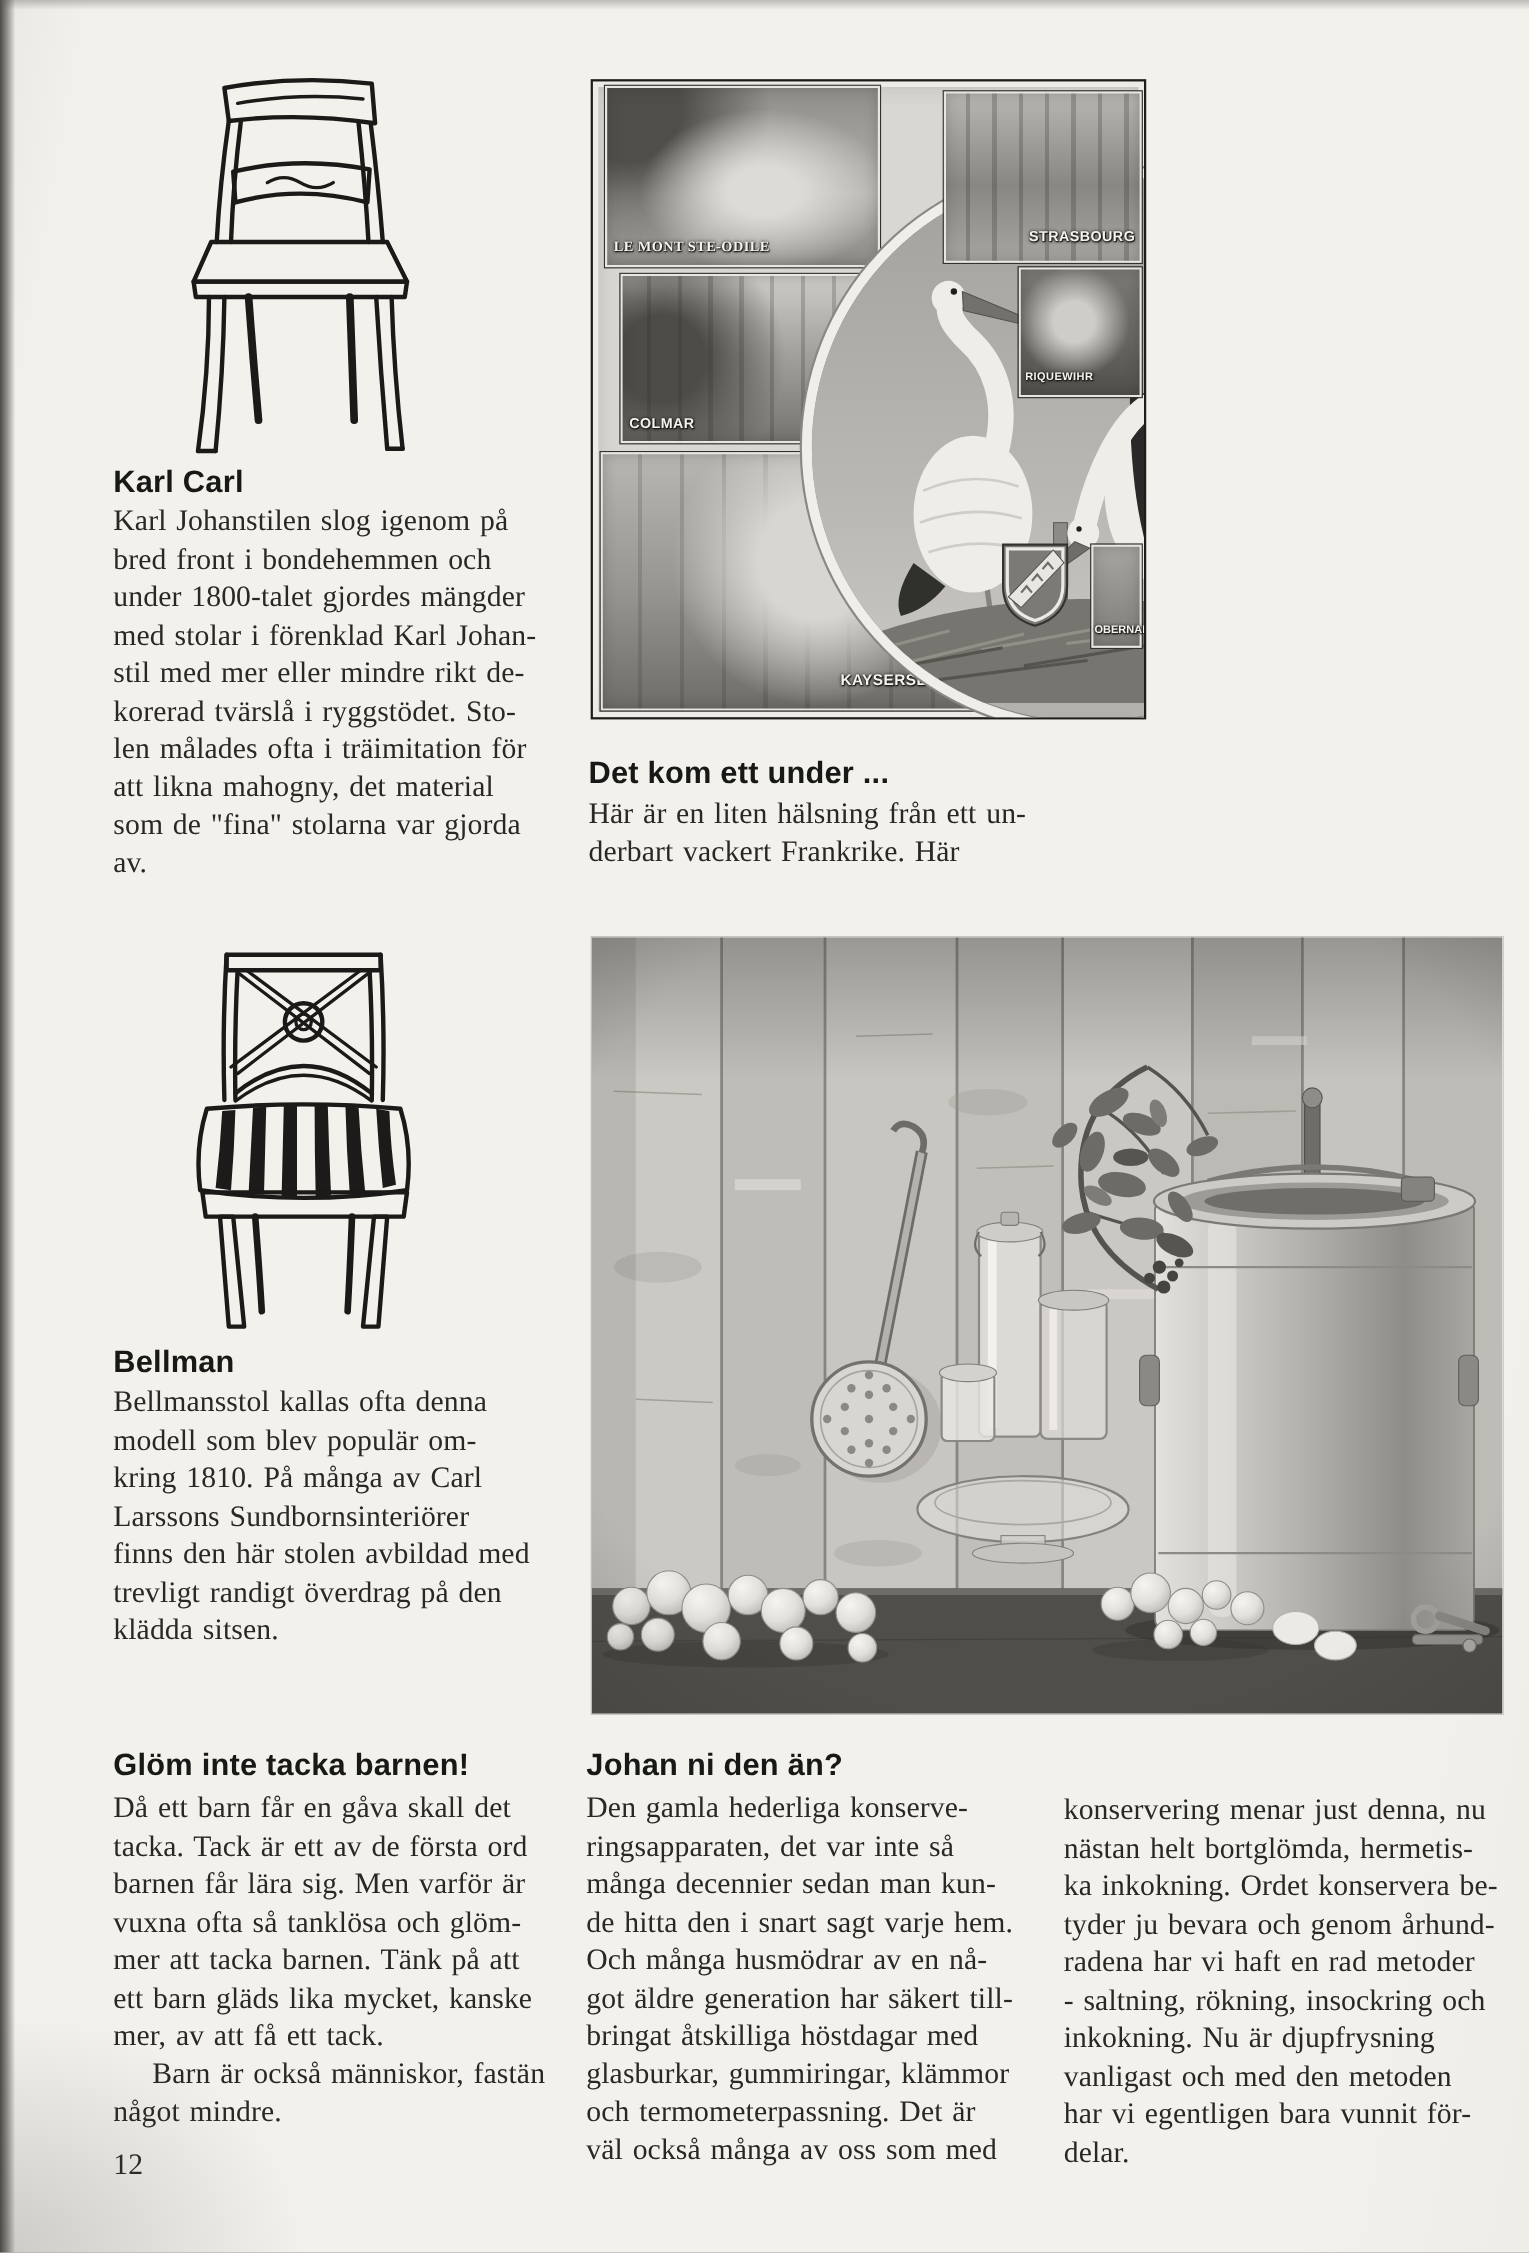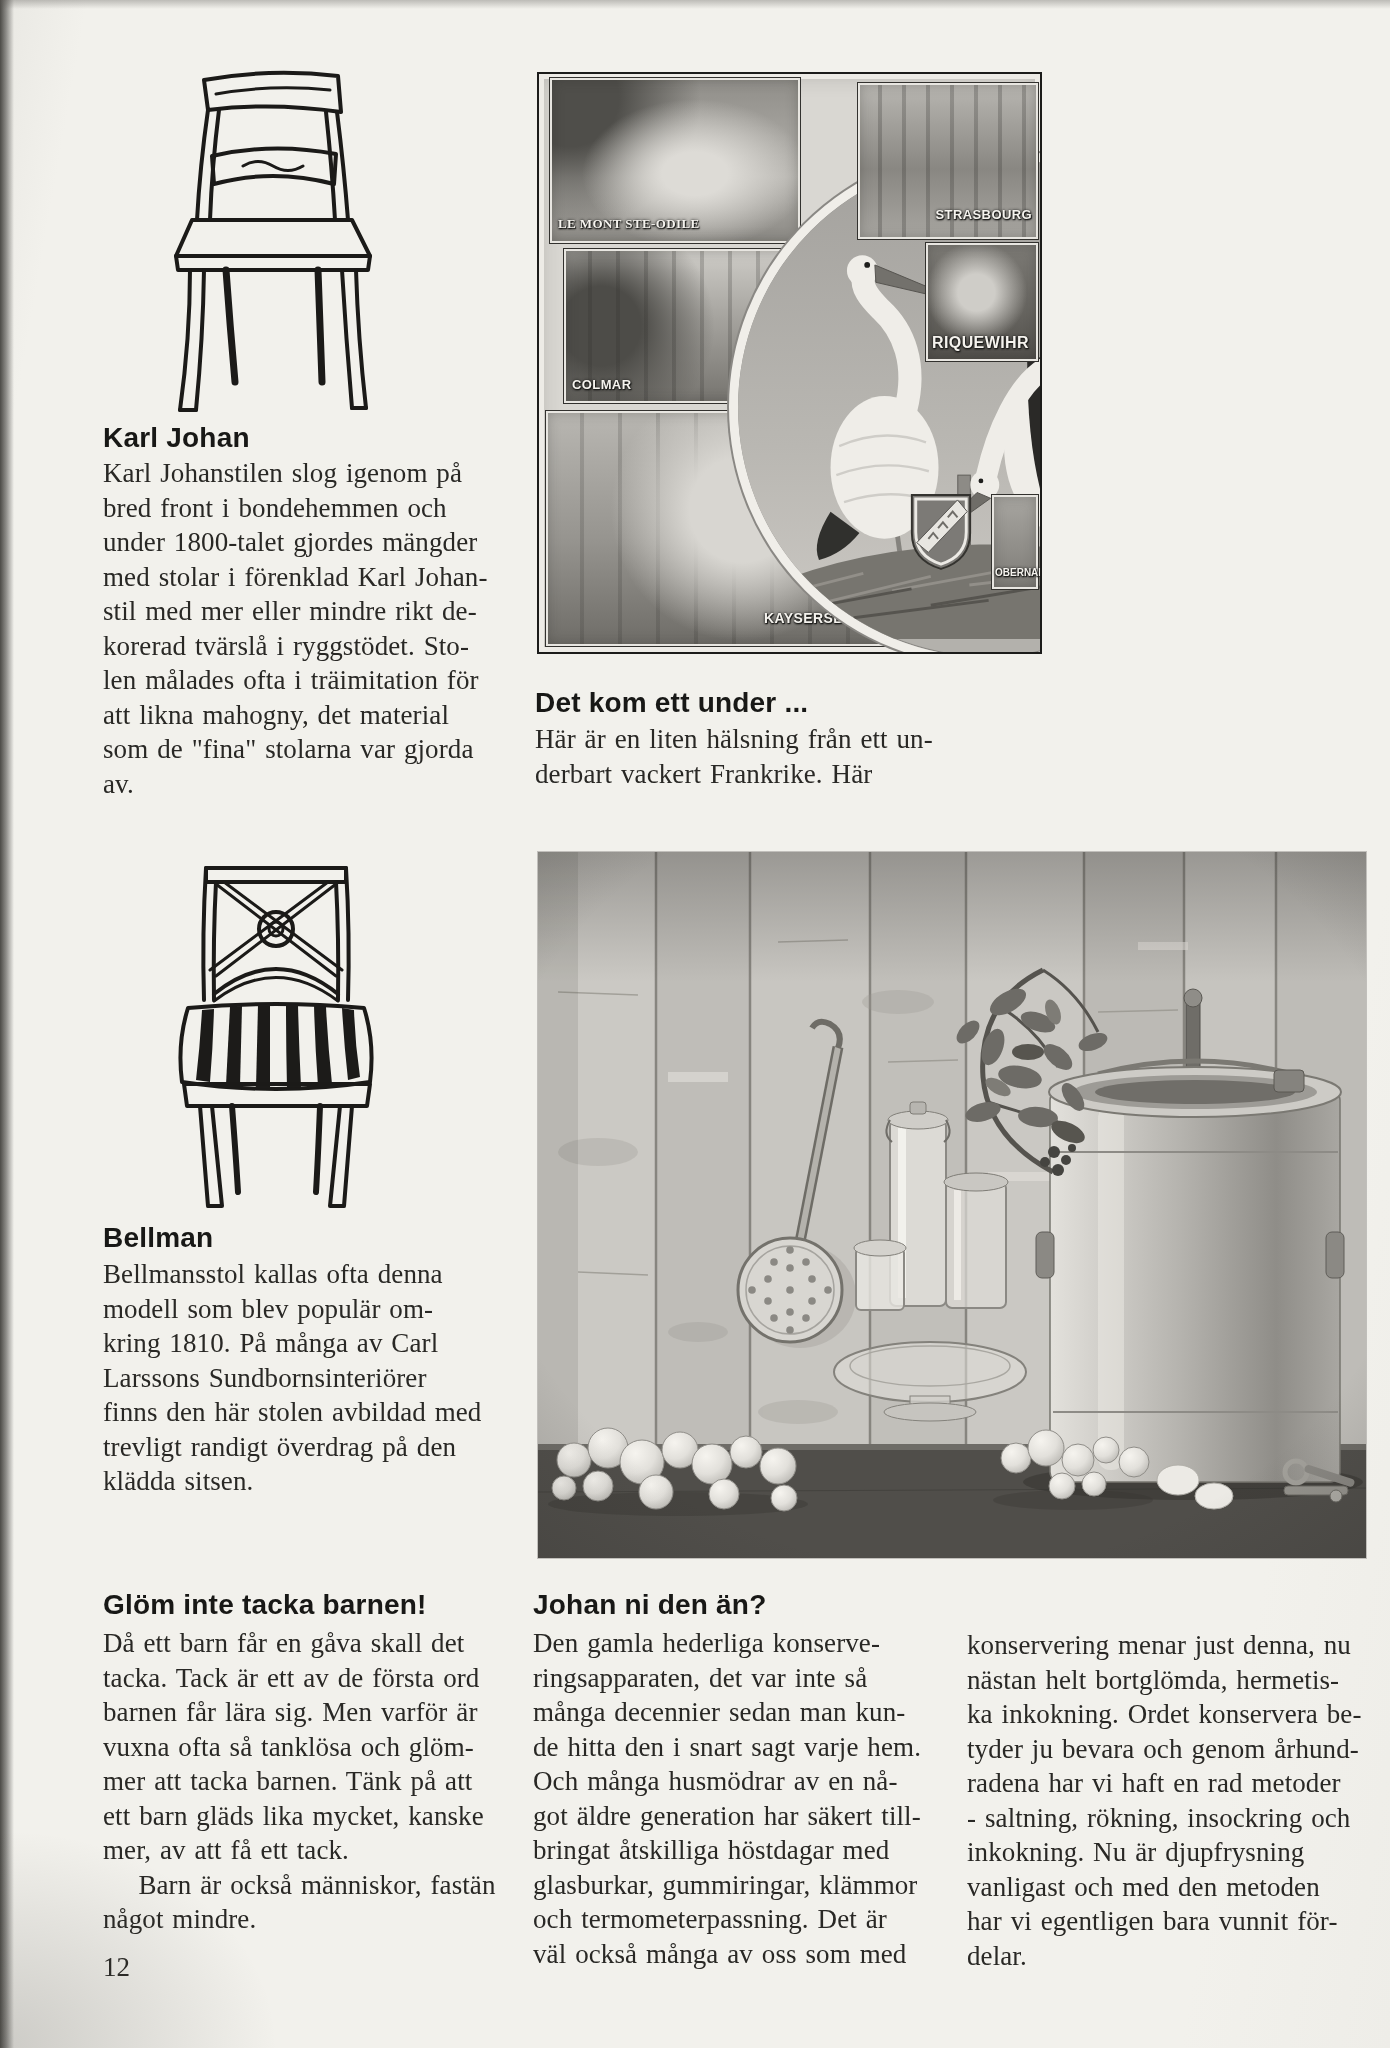--- a/index.html
+++ b/index.html
@@ -56,21 +56,21 @@
         <path d="M64 206 Q63 274 56 346"></path>
         <path d="M40 346 L56 346"></path>
       <path d="M216 206 Q218 274 226 344"></path>
         <path d="M202 206 Q206 274 212 344"></path>
         <path d="M212 344 L226 344"></path>
       <path d="M86 206 Q90 262 95 318" stroke-width="7"></path>
       <path d="M178 206 Q180 262 182 318" stroke-width="7"></path>
     </svg>
   </div>
 
-  <div class="abs heading" style="left:103px;top:421px;">Karl Johan</div>
+  <div class="abs heading" style="left:103px;top:421px;">Karl Carl</div>
   <div class="abs body" style="left:103px;top:456px;width:400px;">Karl Johanstilen slog igenom på
 bred front i bondehemmen och
 under 1800-talet gjordes mängder
 med stolar i förenklad Karl Johan-
 stil med mer eller mindre rikt de-
 korerad tvärslå i ryggstödet. Sto-
 len målades ofta i träimitation för
 att likna mahogny, det material
 som de "fina" stolarna var gjorda
 av.</div>
@@ -155,21 +155,21 @@
     </div>
 
     <div class="pc-photo" style="left:318px;top:8px;width:180px;height:156px;
          background:repeating-linear-gradient(90deg,rgba(45,44,41,0) 0 20px,rgba(45,44,41,.25) 20px 24px),
                     linear-gradient(180deg,#b9b7b2 0%,#898782 55%,#a8a6a1 100%);">
       <span class="pc-label" style="right:6px;top:124px;padding-left:48px;">STRASBOURG</span>
     </div>
     <div class="pc-photo" style="left:386px;top:168px;width:112px;height:118px;
          background:radial-gradient(circle at 45% 42%,#cfcdc8 0 20%,rgba(0,0,0,0) 55%),
                     linear-gradient(180deg,#7c7a75 0%,#66645f 60%,#504e4a 100%);">
-      <span class="pc-label" style="left:6px;top:92px;font-size:16px;">RIQUEWIHR</span>
+      <span class="pc-label" style="left:6px;top:92px;font-size:10px;">RIQUEWIHR</span>
     </div>
     <div class="pc-photo" style="left:452px;top:420px;width:46px;height:94px;
          background:linear-gradient(180deg,#a8a6a1,#7e7c77);">
       <span class="pc-label" style="left:3px;top:70px;font-size:10px;letter-spacing:0;">OBERNAI</span>
     </div>
 
     <div class="abs" style="left:368px;top:418px;width:68px;height:80px;">
       <svg width="68" height="80" viewBox="0 0 70 82">
         <path d="M5 3 H65 V42 Q65 70 35 79 Q5 70 5 42 Z" fill="#7c7a76" stroke="#34332f" stroke-width="2"></path>
         <path d="M9 7 H61 V41 Q61 66 35 74 Q9 66 9 41 Z" fill="none" stroke="#eceae5" stroke-width="3"></path>

